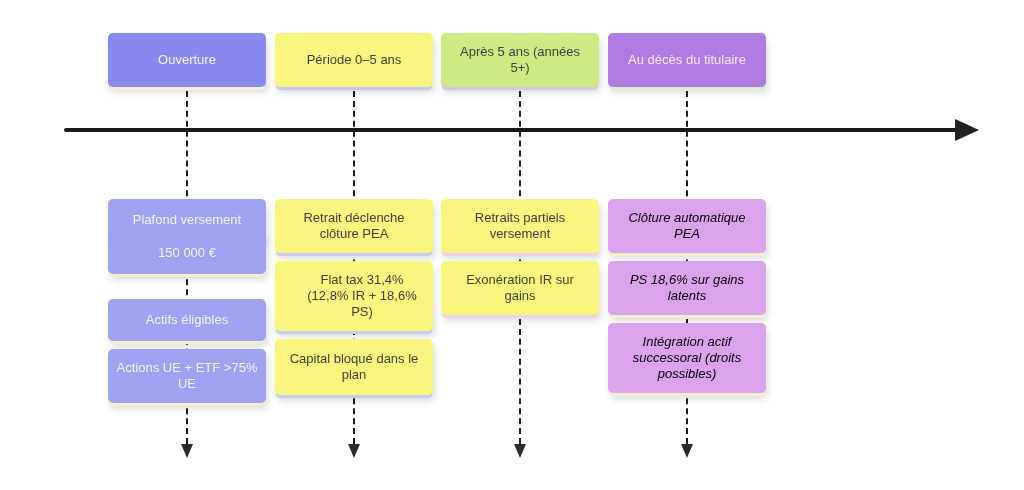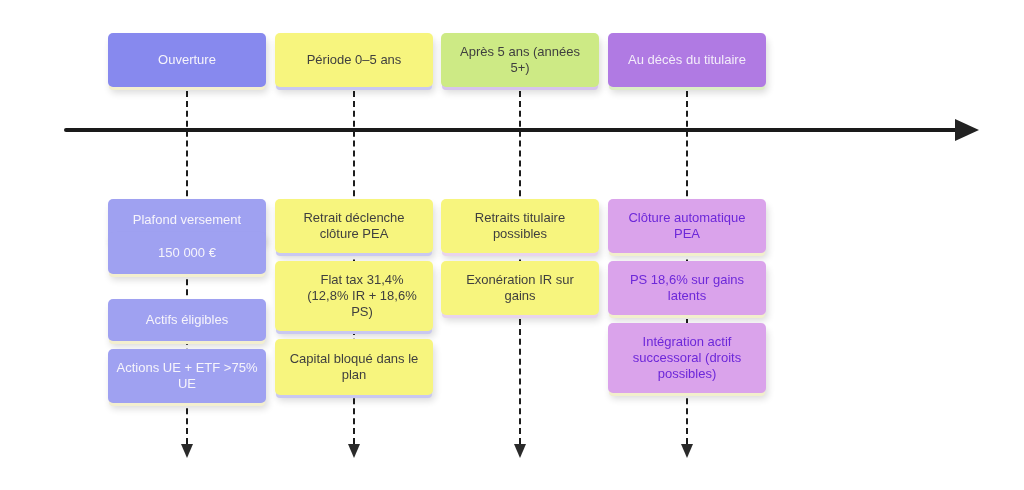--- a/index.html
+++ b/index.html
@@ -65,21 +65,21 @@
     box-sizing: border-box;
     z-index: 2;
   }
   
   .c1h { background: #8789ee; color: #f6f4fb; }
   .c1b { background: #9fa1f1; color: #f6f4fb; }
   .c2  { background: #f7f57e; color: #3f3f3f; }
   .c3h { background: #cdea85; color: #3f3f3f; }
   .c3b { background: #f7f57e; color: #3f3f3f; }
   .c4h { background: #b07ae3; color: #f3ecfa; }
-  .c4b { background: #daa3eb; color: #6d28d9; }
+  .c4b { background: #daa3eb; color: #000000; font-style: italic; }
   
   .e1  { box-shadow: 0 4px 0 -1px #f3efcf, 2px 6px 7px rgba(0,0,0,0.14); }
   .e2  { box-shadow: 0 4px 0 -1px #c9c8f1, 2px 6px 7px rgba(0,0,0,0.14); }
   .e3h { box-shadow: 0 4px 0 -1px #d6c4ec, 2px 6px 7px rgba(0,0,0,0.14); }
   .e3b { box-shadow: 0 4px 0 -1px #e8d4ec, 2px 6px 7px rgba(0,0,0,0.14); }
   .e4h { box-shadow: 0 4px 0 -1px #dcedc6, 2px 6px 7px rgba(0,0,0,0.14); }
   .e4b { box-shadow: 0 4px 0 -1px #f2efcc, 2px 6px 7px rgba(0,0,0,0.14); }
 
   
   .col1 { left: 99px; }
@@ -124,21 +124,21 @@
   <div class="box col1 r1b c1b e1">150 000 €</div>
   <div class="box col1 r1c c1b e1">Actifs éligibles</div>
   <div class="box col1 r1d c1b e1">Actions UE + ETF &gt;75% UE</div>
 
   <div class="box hdr col2 c2 e2">Période 0–5 ans</div>
   <div class="box col2 r2a c2 e2">Retrait déclenche clôture PEA</div>
   <div class="box col2 r2b c2 e2">Flat tax 31,4% (12,8% IR + 18,6% PS)</div>
   <div class="box col2 r2c c2 e2">Capital bloqué dans le plan</div>
 
   <div class="box hdr col3 c3h e3h">Après 5 ans (années 5+)</div>
-  <div class="box col3 r3a c3b e3b">Retraits titulaire possibles</div>
+  <div class="box col3 r3a c3b e3b">Retraits partiels versement</div>
   <div class="box col3 r3b c3b e3b">Exonération IR sur gains</div>
 
   <div class="box hdr col4 c4h e4h">Au décès du titulaire</div>
   <div class="box col4 r3a c4b e4b">Clôture automatique PEA</div>
   <div class="box col4 r3b c4b e4b">PS 18,6% sur gains latents</div>
   <div class="box col4 r3c c4b e4b">Intégration actif successoral (droits possibles)</div>
 
 </div>
 
 </body></html>

